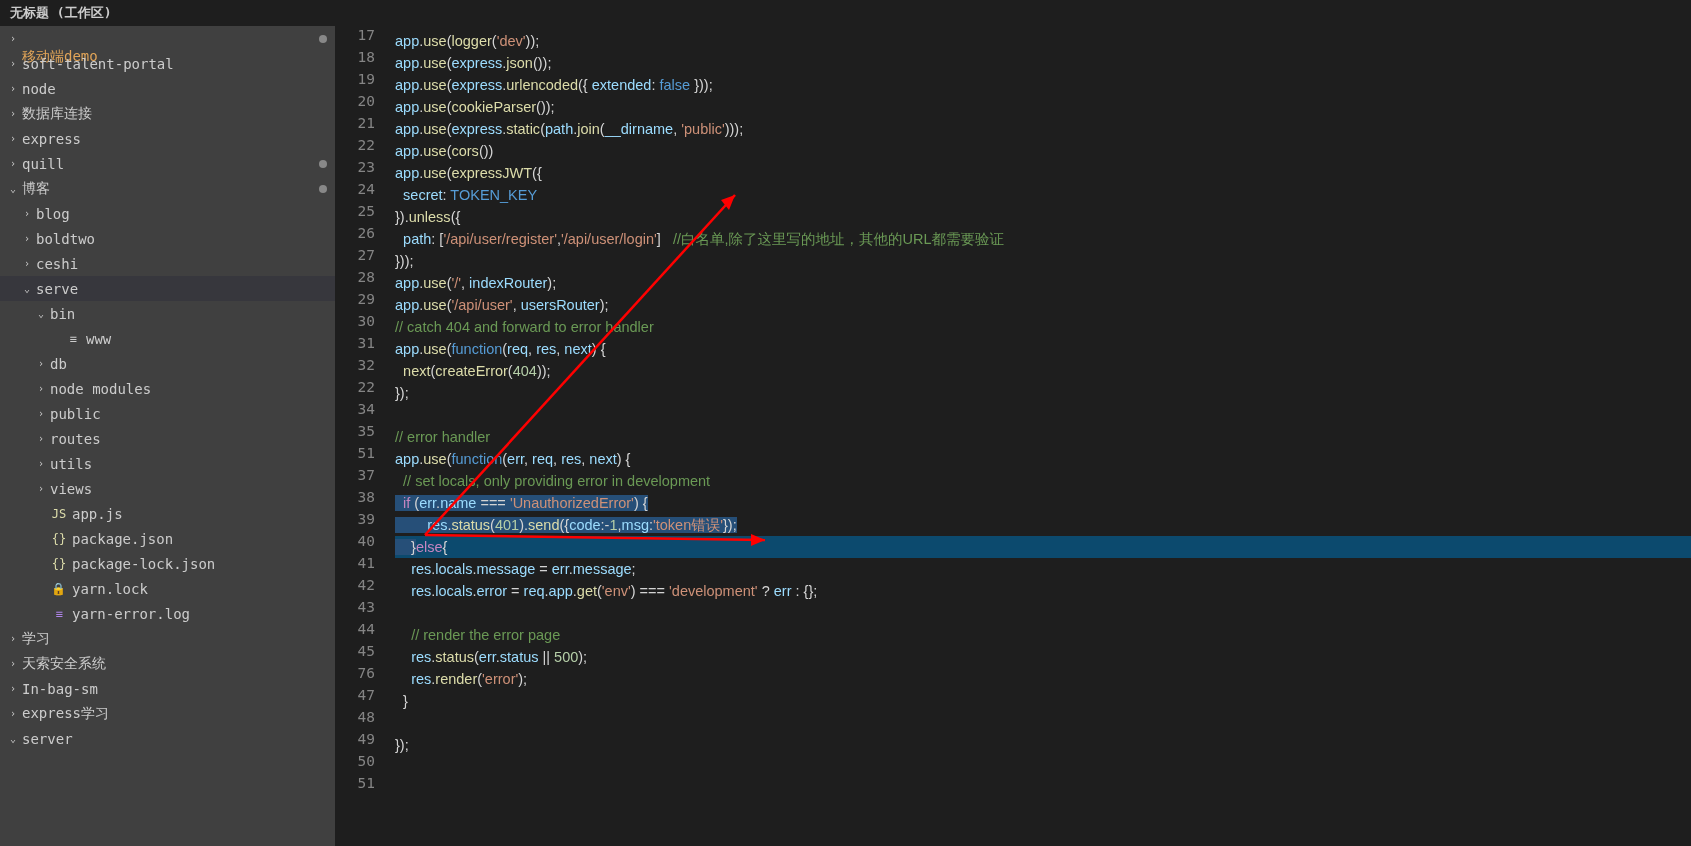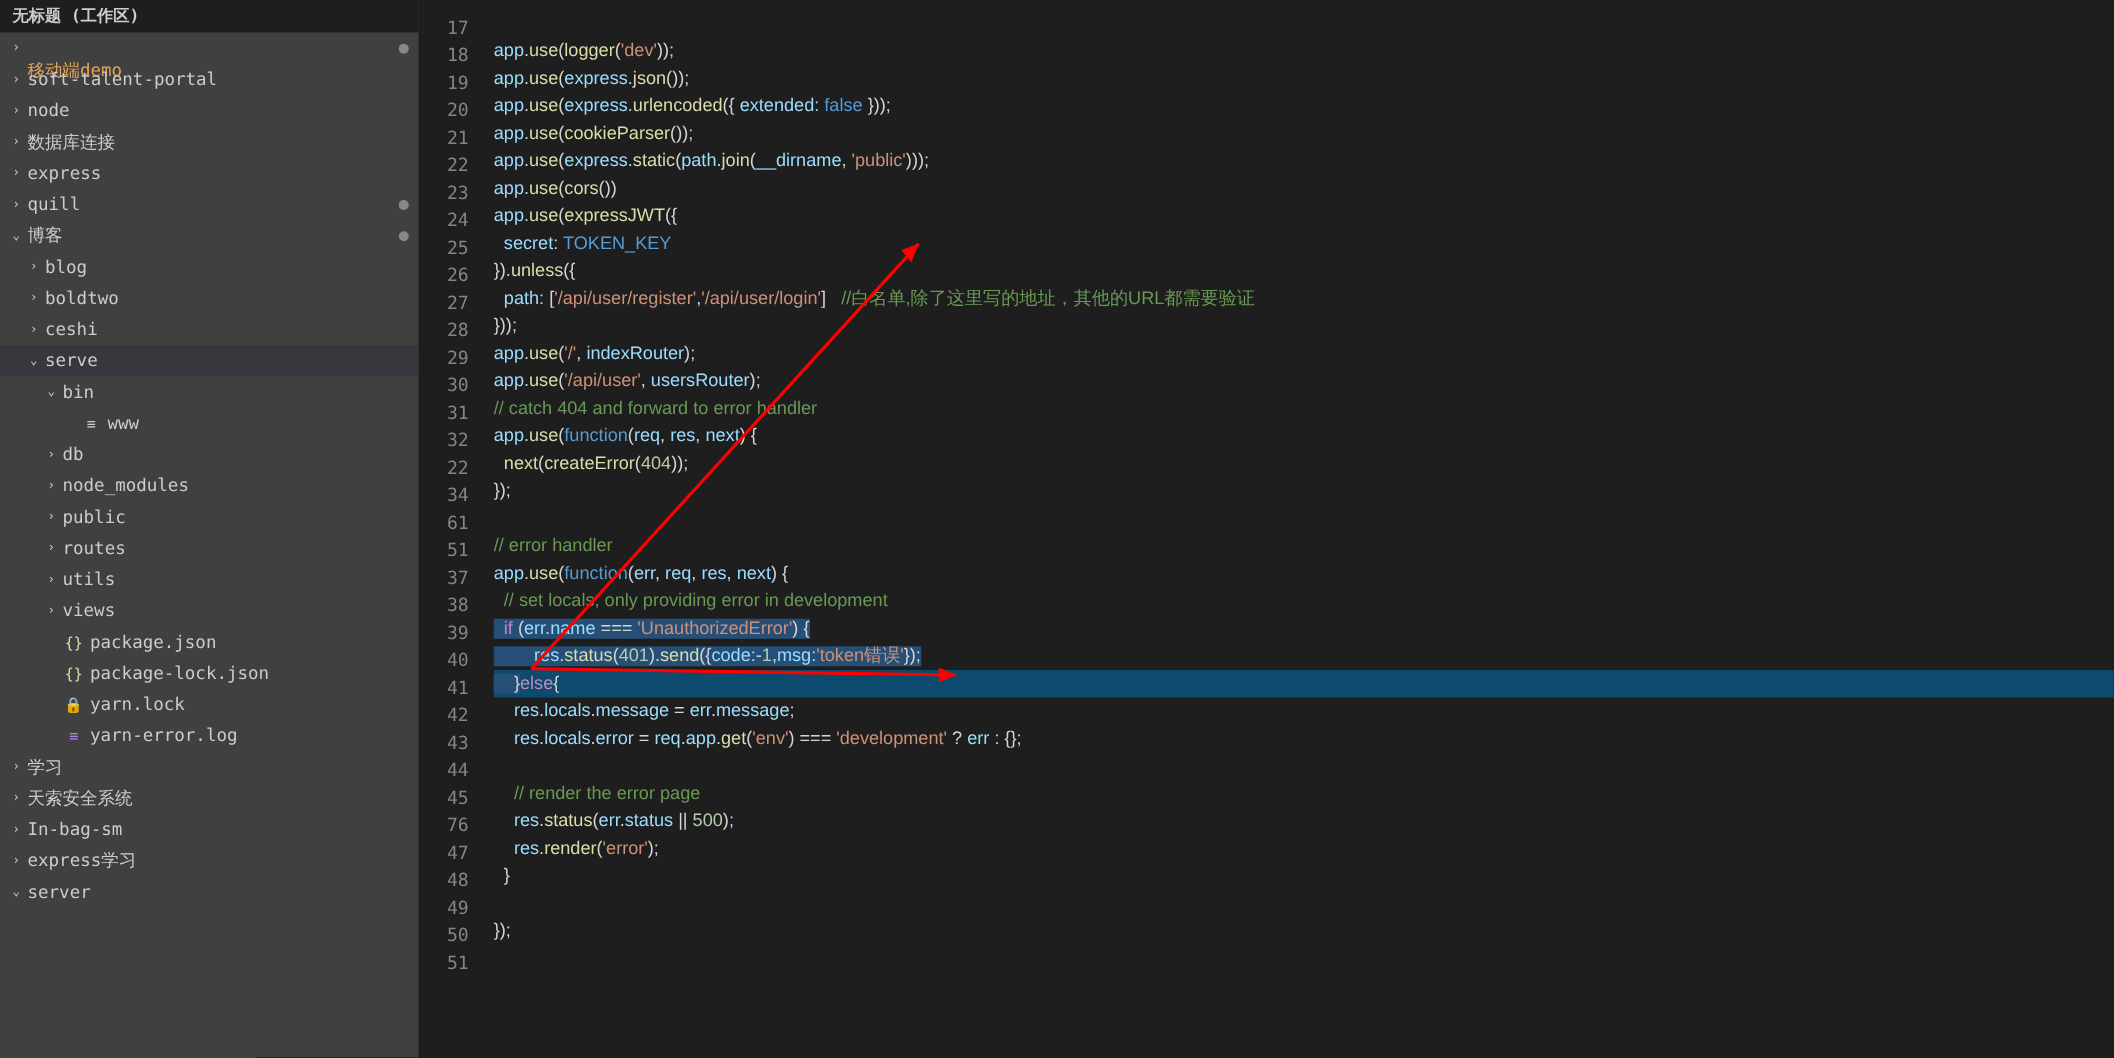--- a/index.html
+++ b/index.html
@@ -12,21 +12,21 @@
 .chev { width:10px; display:inline-block; text-align:center; font-size:10px; color:#ccc; margin-right:4px; }
 .icon { width:18px; display:inline-block; text-align:center; margin-right:4px; font-size:12px; }
 .label { flex:1; white-space:nowrap; overflow:hidden; }
 .dot { width:8px; height:8px; border-radius:50%; background:#888; margin-left:auto; }
 .orange { color:#e2a558;margin-top:36px; }
 .yellow { color:#dcdcaa; }
 .blue { color:#519aba; }
 .purple { color:#b084eb; }
 .editor { flex:1; background:#1e1e1e; position:relative; }
 .code-area { display:flex; height:100%; }
-.gutter { width:60px; text-align:right; padding-right:20px; color:#858585; font-size:14.5px; line-height:22px; padding-top:12px; user-select:none; }
+.gutter { width:60px; text-align:right; padding-right:20px; color:#858585; font-size:14.5px; line-height:22px; padding-top:24px; user-select:none; }
 .code { flex:1; font-size:14.5px; line-height:22px; padding-top:8px; white-space:pre; font-family:Liberation Sans, sans-serif; position:relative; }
 .line { height:22px; position:relative; }
 .sel { background:#264f78; }
 .c-var { color:#9cdcfe; }
 .c-fn { color:#dcdcaa; }
 .c-str { color:#ce9178; }
 .c-kw { color:#c586c0; }
 .c-num { color:#b5cea8; }
 .c-const { color:#569cd6; }
 .c-com { color:#6a9955; }
@@ -119,20 +119,25 @@
         <div class="tree-item" style="padding-left: 36px;">
           <span class="chev">›</span>
           <span class="label ">utils</span>
         </div>
         <div class="tree-item" style="padding-left: 36px;">
           <span class="chev">›</span>
           <span class="label ">views</span>
         </div>
         <div class="tree-item" style="padding-left: 36px;">
           <span class="chev"></span>
+          <span class="icon yellow">JS</span>
+          <span class="label ">app.js</span>
+        </div>
+        <div class="tree-item" style="padding-left: 36px;">
+          <span class="chev"></span>
           <span class="icon yellow">{}</span>
           <span class="label ">package.json</span>
         </div>
         <div class="tree-item" style="padding-left: 36px;">
           <span class="chev"></span>
           <span class="icon yellow">{}</span>
           <span class="label ">package-lock.json</span>
         </div>
         <div class="tree-item" style="padding-left: 36px;">
           <span class="chev"></span>
@@ -180,21 +185,21 @@
           <div>25</div>
           <div>26</div>
           <div>27</div>
           <div>28</div>
           <div>29</div>
           <div>30</div>
           <div>31</div>
           <div>32</div>
           <div>22</div>
           <div>34</div>
-          <div>61</div>
+          <div>35</div>
           <div>51</div>
           <div>37</div>
           <div>38</div>
           <div>39</div>
           <div>40</div>
           <div>41</div>
           <div>42</div>
           <div>43</div>
           <div>44</div>
           <div>45</div>

